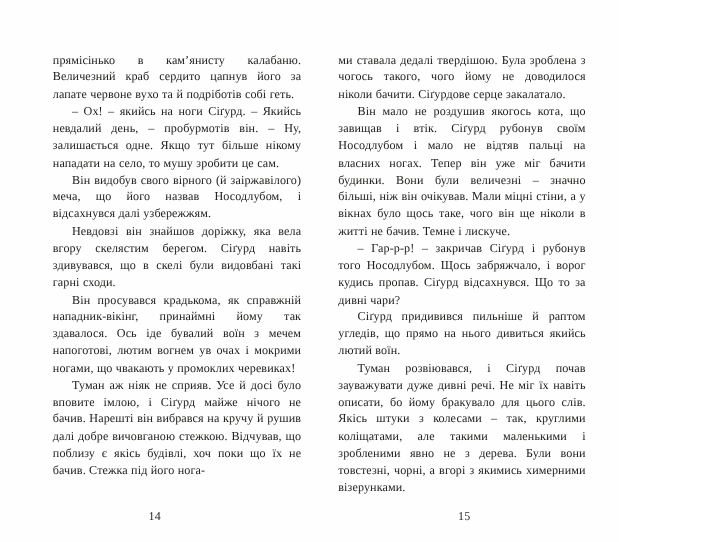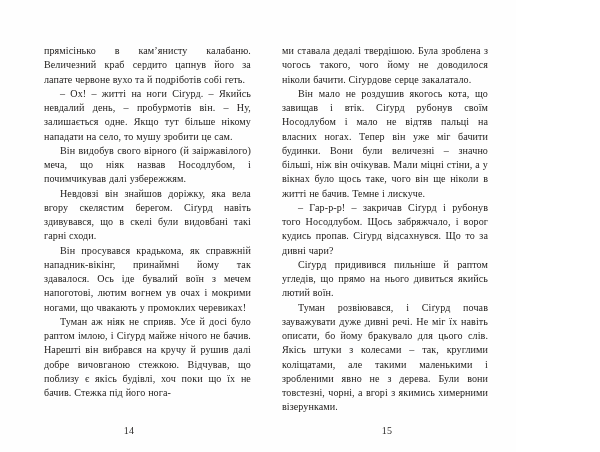--- a/index.html
+++ b/index.html
@@ -86,25 +86,25 @@
   }
 </style>
 </head>
 <body>
 
 <div id="book-spread">
 
   <div class="page page-left">
     <div class="text-block">
       <p class="no-indent">прямісінько в кам’янисту калабаню. Величезний краб сердито цапнув його за лапате червоне вухо та й подріботів собі геть.</p>
-      <p>– Ох! – житті на ноги Сіґурд. – Якийсь невдалий день, – пробурмотів він. – Ну, залишається одне. Якщо тут більше нікому нападати на село, то мушу зробити це сам.</p>
-      <p>Він видобув свого вірного (й заіржавілого) меча, що ніяк назвав Носодлубом, і почимчикував далі узбережжям.</p>
+      <p>– Ох! – якийсь на ноги Сіґурд. – Якийсь невдалий день, – пробурмотів він. – Ну, залишається одне. Якщо тут більше нікому нападати на село, то мушу зробити це сам.</p>
+      <p>Він видобув свого вірного (й заіржавілого) меча, що його назвав Носодлубом, і відсахнувся далі узбережжям.</p>
       <p>Невдовзі він знайшов доріжку, яка вела вгору скелястим берегом. Сіґурд навіть здивувався, що в скелі були видовбані такі гарні сходи.</p>
       <p>Він просувався крадькома, як справжній нападник-вікінг, принаймні йому так здавалося. Ось іде бувалий воїн з мечем напоготові, лютим вогнем ув очах і мокрими ногами, що чвакають у промоклих черевиках!</p>
-      <p>Туман аж ніяк не сприяв. Усе й досі було раптом імлою, і Сіґурд майже нічого не бачив. Нарешті він вибрався на кручу й рушив далі добре вичовганою стежкою. Відчував, що поблизу є якісь будівлі, хоч поки що їх не бачив. Стежка під його нога-</p>
+      <p>Туман аж ніяк не сприяв. Усе й досі було вповите імлою, і Сіґурд майже нічого не бачив. Нарешті він вибрався на кручу й рушив далі добре вичовганою стежкою. Відчував, що поблизу є якісь будівлі, хоч поки що їх не бачив. Стежка під його нога-</p>
     </div>
     <div class="page-number">14</div>
   </div>
 
   <div class="gutter"></div>
 
   <div class="page page-right">
     <div class="text-block">
       <p class="no-indent">ми ставала дедалі твердішою. Була зроблена з чогось такого, чого йому не доводилося ніколи бачити. Сіґурдове серце закалатало.</p>
       <p>Він мало не роздушив якогось кота, що завищав і втік. Сіґурд рубонув своїм Носодлубом і мало не відтяв пальці на власних ногах. Тепер він уже міг бачити будинки. Вони були величезні – значно більші, ніж він очікував. Мали міцні стіни, а у вікнах було щось таке, чого він ще ніколи в житті не бачив. Темне і лискуче.</p>

